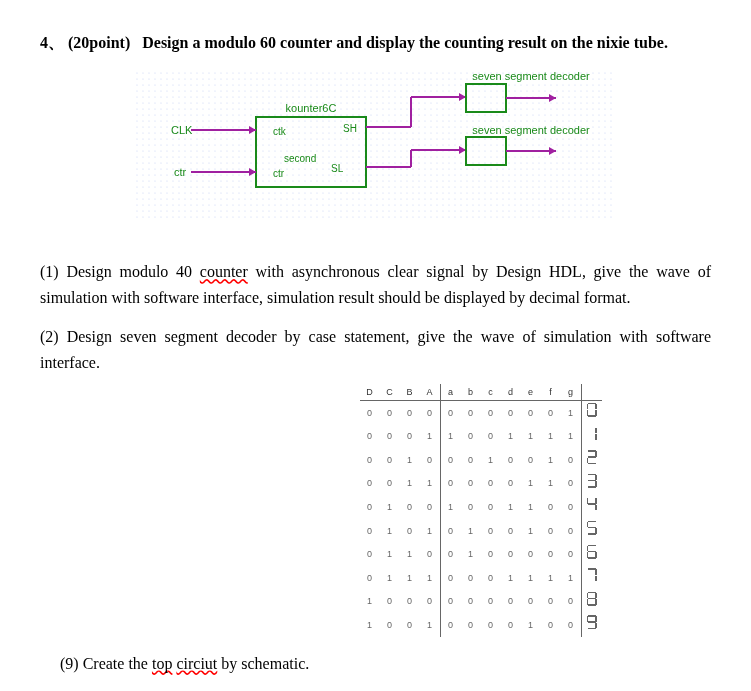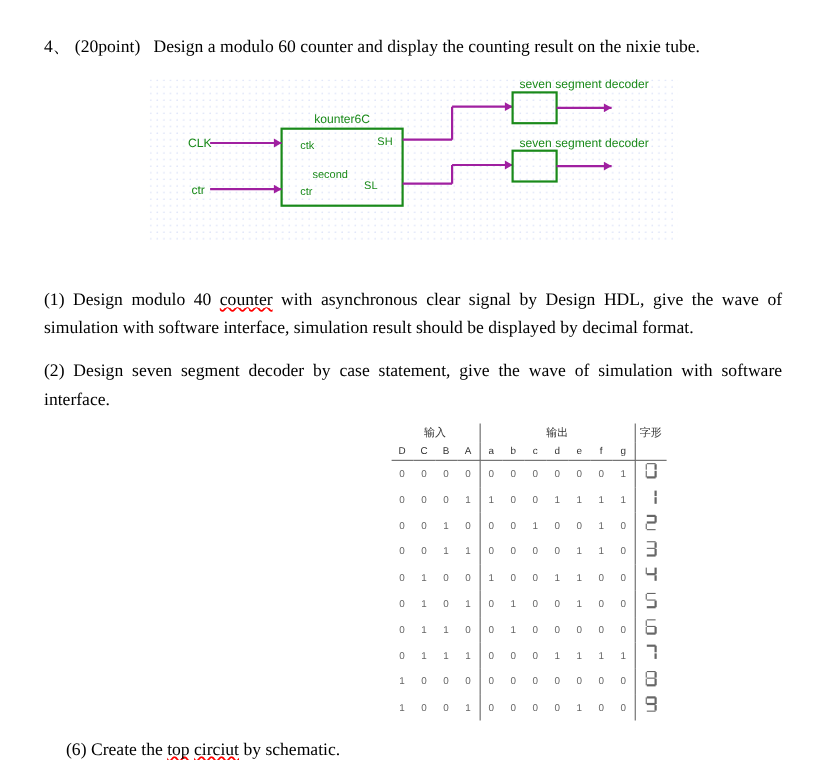--- a/index.html
+++ b/index.html
@@ -8,20 +8,21 @@
     font-family: "Times New Roman", Times, serif;
     font-size: 16px;
     color: #000;
     background: #fff;
     width: 671px;
     line-height: 1.6;
   }
   .question-text {
     margin-bottom: 16px;
     text-align: justify;
+    font-weight: bold;
   }
   .squiggle {
     text-decoration: underline wavy red;
     text-decoration-skip-ink: none;
     font-family: Liberation Serif, serif;
   }
   .diagram-wrap {
     text-align: center;
     margin: 10px 0 30px 0;
   }
@@ -156,25 +157,20 @@
   <span>(1) Design modulo 40 </span><span class="squiggle">counter</span><span> with asynchronous clear signal by Design HDL, give the wave of simulation with software interface, simulation result should be displayed by decimal format.</span>
 </div>
 
 <div class="sub">
   <span>(2) Design seven segment decoder by case statement, give the wave of simulation with software interface.</span>
 </div>
 <div class="sub-row" style="justify-content:center; margin-top:-6px;">
   <div style="width:190px;"></div>
   <table class="truth-table outer">
     <thead>
-      <tr class="group-head">
-        <th colspan="4" class="vsep">输入</th>
-        <th colspan="7" class="vsep">输出</th>
-        <th>字形</th>
-      </tr>
       <tr class="col-head" id="col-head-row">
           <th>D</th>
           <th>C</th>
           <th>B</th>
           <th class="vsep">A</th>
           <th>a</th>
           <th>b</th>
           <th>c</th>
           <th>d</th>
           <th>e</th>
@@ -322,14 +318,14 @@
           <td>1</td>
           <td>0</td>
           <td class="vsep">0</td>
           <td class="seg-cell"><span class="seg"><span class="a"></span><span class="b"></span><span class="c"></span><span class="d"></span><span class="f"></span><span class="g"></span></span></td>
         </tr>
       </tbody>
   </table>
 </div>
 
 <div class="sub indent">
-  <span>(6) Create the </span><span class="squiggle">top</span><span> </span><span class="squiggle">circiut</span><span> by schematic.</span>
+  <span>(9) Create the </span><span class="squiggle">top</span><span> </span><span class="squiggle">circiut</span><span> by schematic.</span>
 </div>
 
 </body></html>

